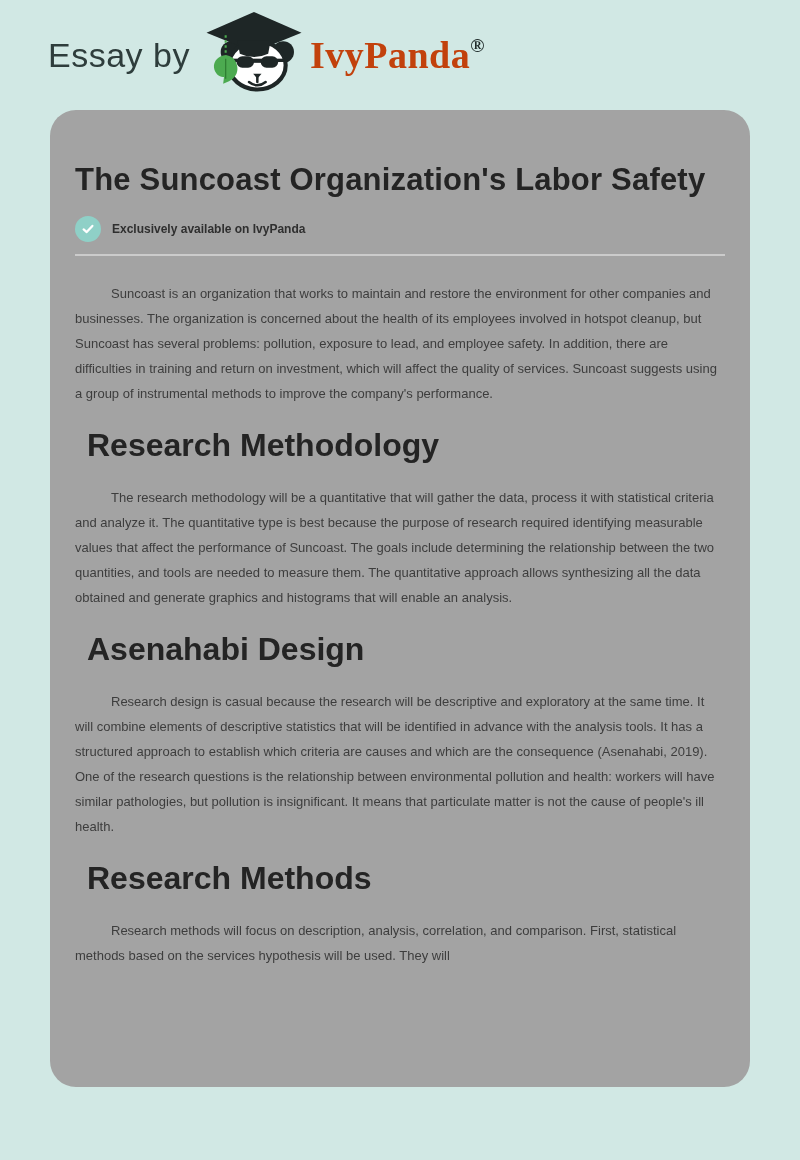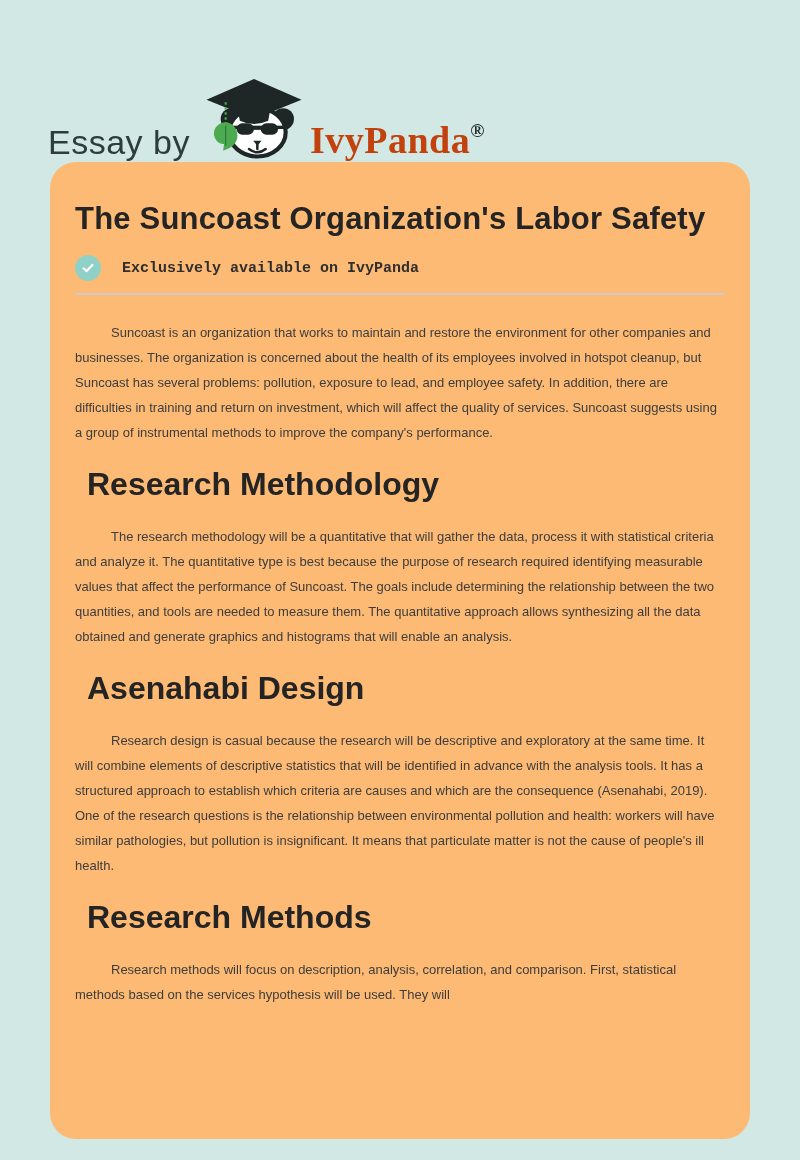--- a/index.html
+++ b/index.html
@@ -7,23 +7,23 @@
   body {
     width: 800px;
     height: 1160px;
     background: #d1e8e4;
     font-family: "Liberation Sans", sans-serif;
     overflow: hidden;
   }
 
   
   .site-header {
-    height: 162px;
+    height: 110px;
     display: flex;
-    align-items: flex-end;
+    align-items: center;
     padding-left: 48px;
   }
   .essay-by {
     font-size: 34px;
     color: #2e3d3c;
     letter-spacing: 0.5px;
   }
   .logo-mark {
     width: 100px;
     height: 86px;
@@ -40,24 +40,24 @@
   .brand-reg {
     font-family: "Liberation Serif", serif;
     font-weight: 700;
     font-size: 19px;
     color: #1e2a29;
     vertical-align: 16px;
   }
 
   
   .card {
-    background: #fdba74;
+    background: #a3a3a3;
     margin: 0 50px;
     border-radius: 26px;
-    padding: 36px 25px 33px 25px;
+    padding: 49px 25px 33px 25px;
     min-height: 977px;
   }
   h1.essay-title {
     font-size: 31px;
     line-height: 42px;
     font-weight: 700;
     color: #242424;
     letter-spacing: 0.2px;
   }
   .badge {
@@ -70,25 +70,24 @@
     height: 26px;
     border-radius: 50%;
     background: #8fd0c7;
     display: flex;
     align-items: center;
     justify-content: center;
     flex: 0 0 auto;
   }
   .badge-check svg { display: block; }
   .badge-label {
-    margin-left: 21px;
-    font-size: 15px;
+    margin-left: 11px;
+    font-size: 12px;
     font-weight: 700;
     color: #2f2f2f;
-    font-family: Liberation Mono, monospace;
   }
   hr.divider {
     border: none;
     border-top: 2px solid #cbcbcb;
     margin: 12px 0 0 0;
   }
   .card p {
     margin: 25px 0 0 0;
     font-size: 13px;
     line-height: 25px;

